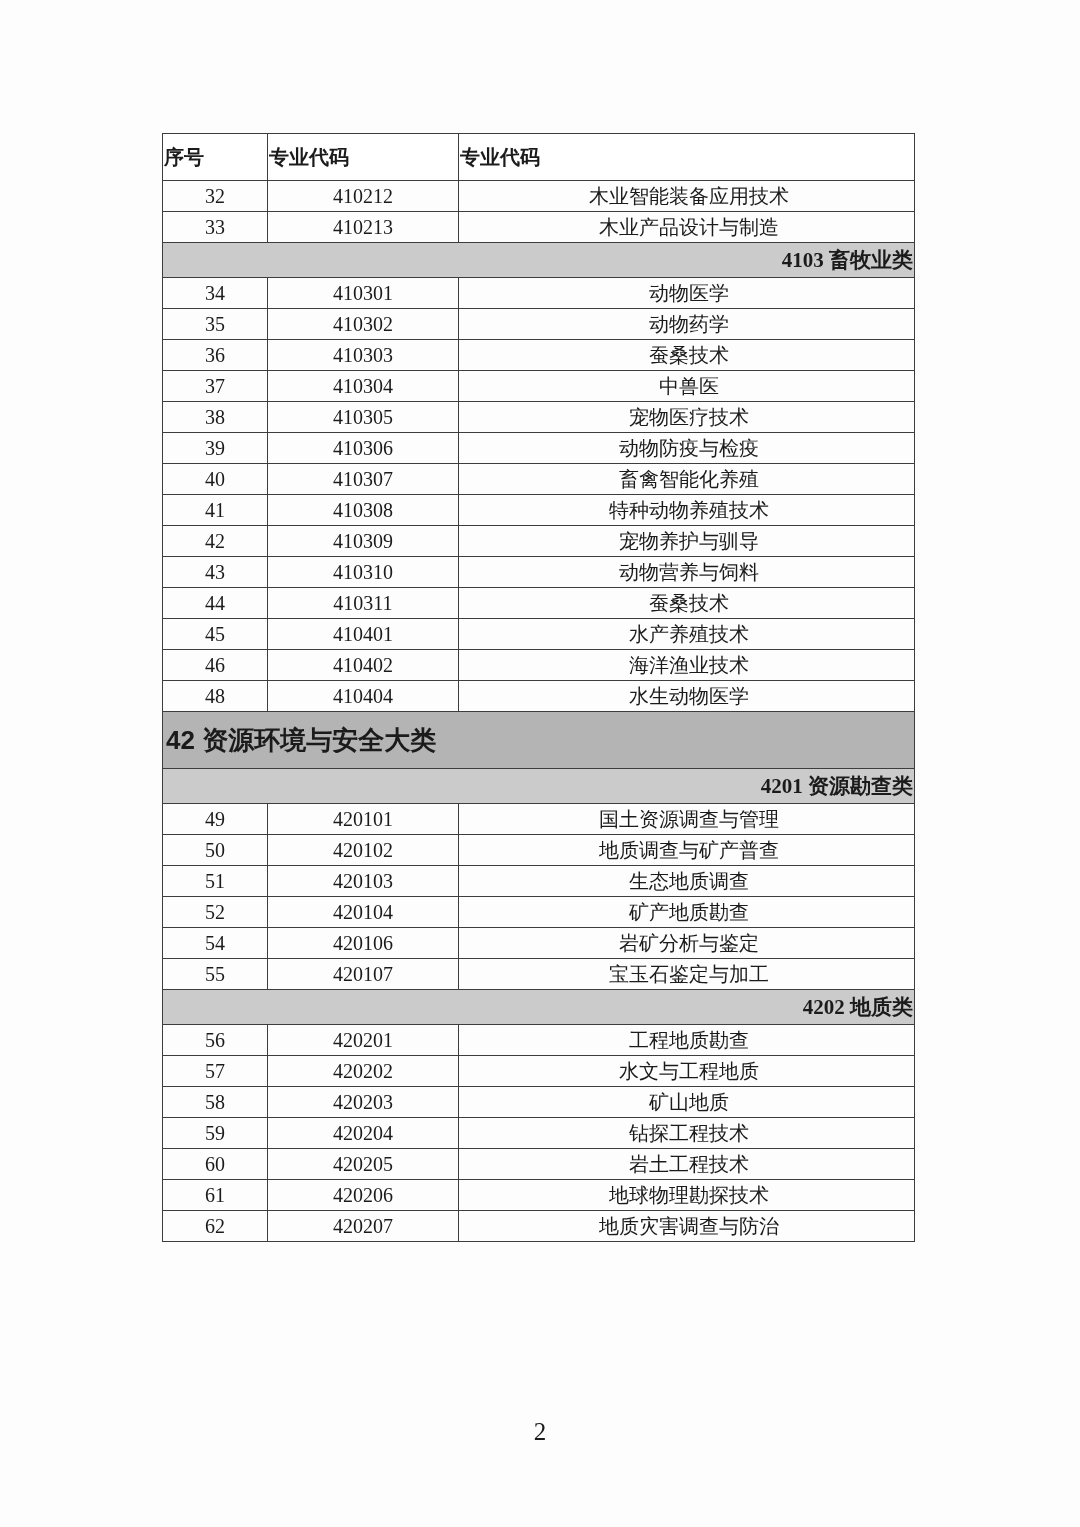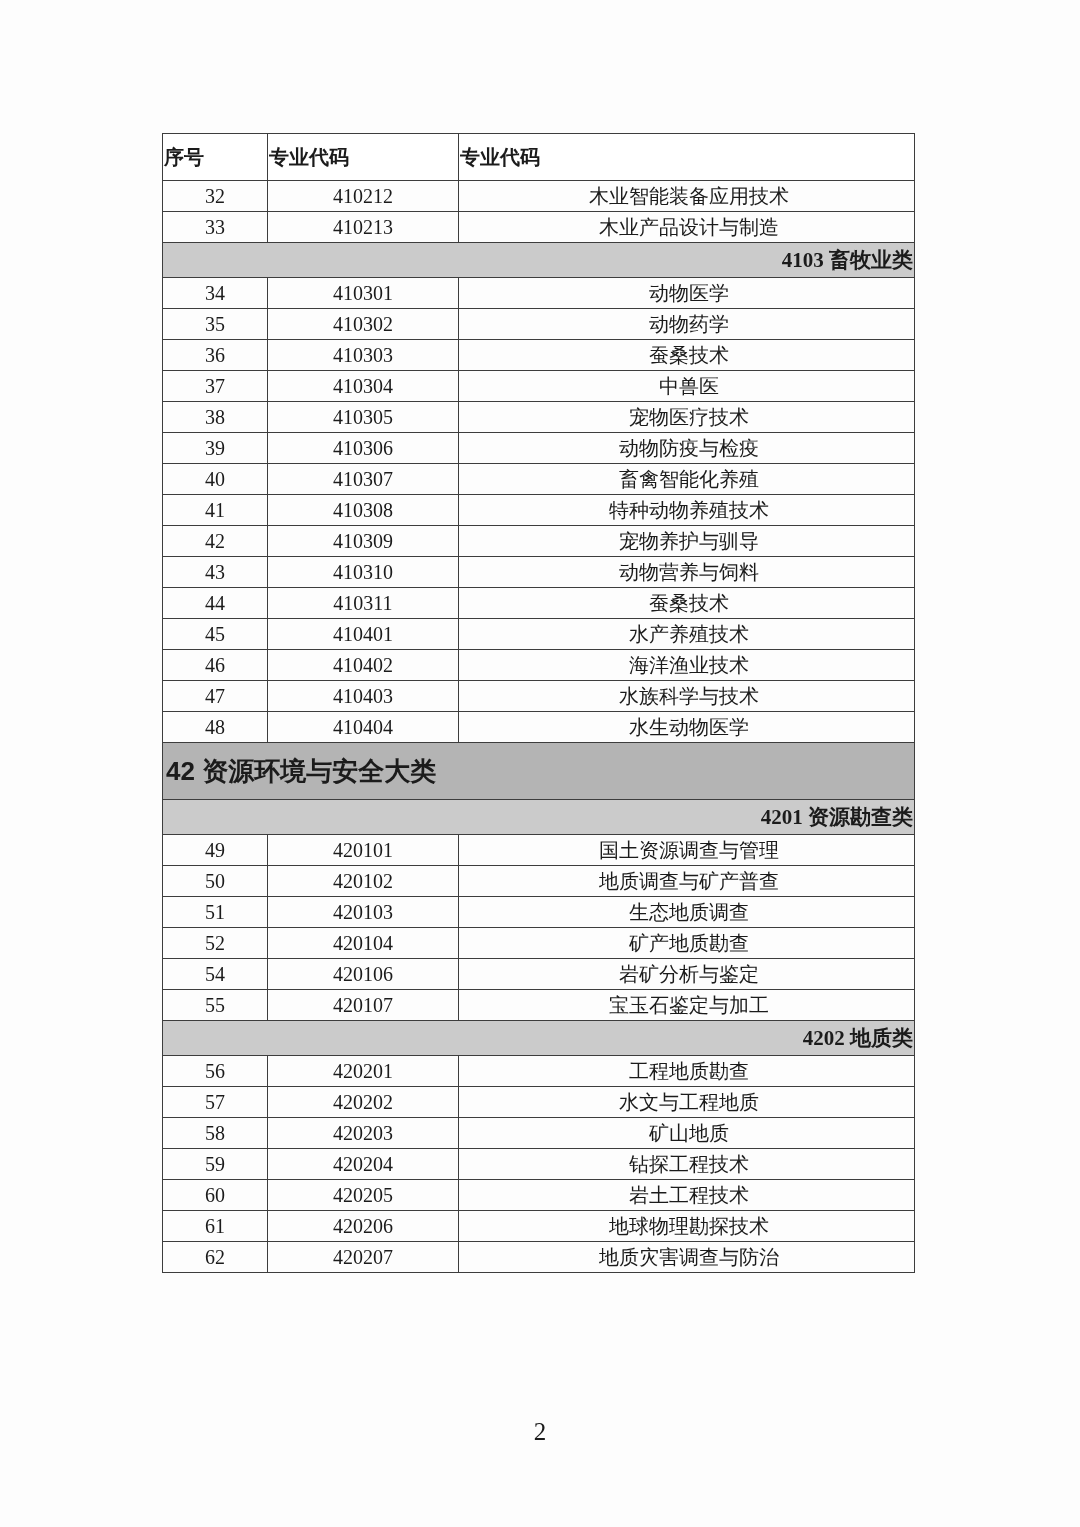--- a/index.html
+++ b/index.html
@@ -176,25 +176,20 @@
           <td class="seq">45</td>
           <td class="code">410401</td>
           <td class="name">水产养殖技术</td>
         </tr>
         <tr>
           <td class="seq">46</td>
           <td class="code">410402</td>
           <td class="name">海洋渔业技术</td>
         </tr>
         <tr>
-          <td class="seq">47</td>
-          <td class="code">410403</td>
-          <td class="name">水族科学与技术</td>
-        </tr>
-        <tr>
           <td class="seq">48</td>
           <td class="code">410404</td>
           <td class="name">水生动物医学</td>
         </tr>
         <tr>
           <td colspan="3" class="major">42 资源环境与安全大类</td>
         </tr>
         <tr>
           <td colspan="3" class="section">4201 资源勘查类</td>
         </tr>

